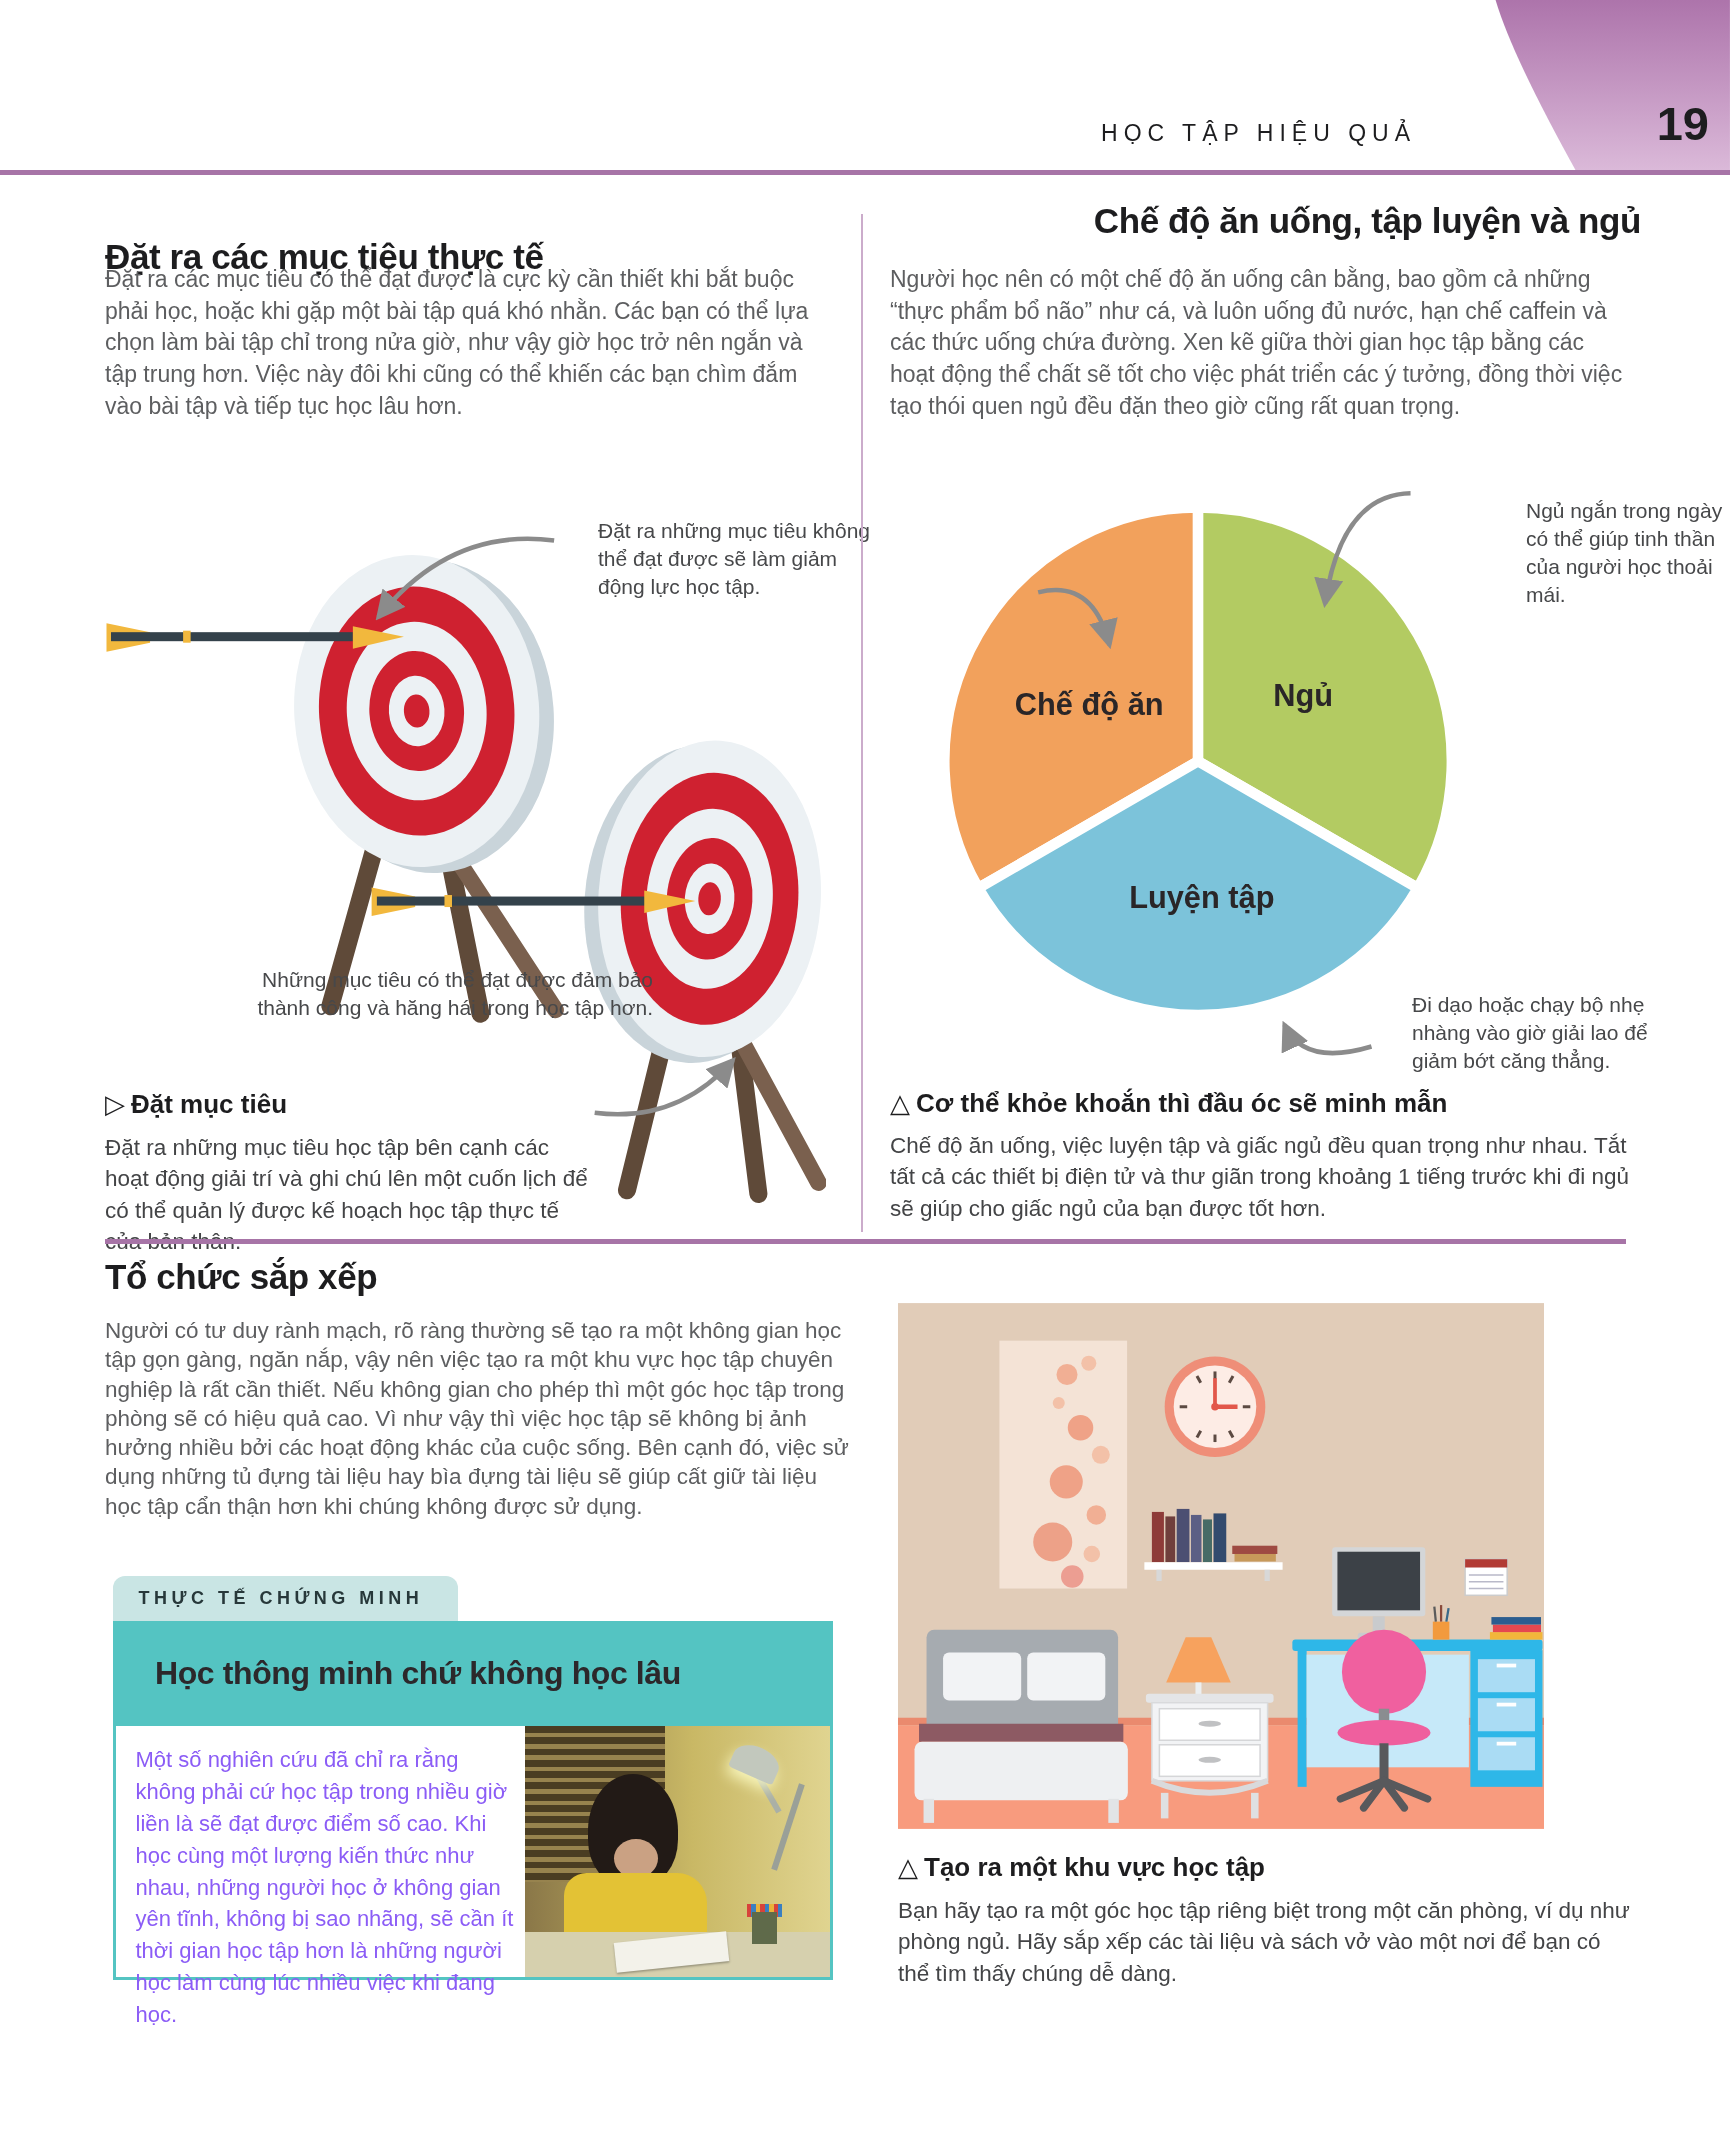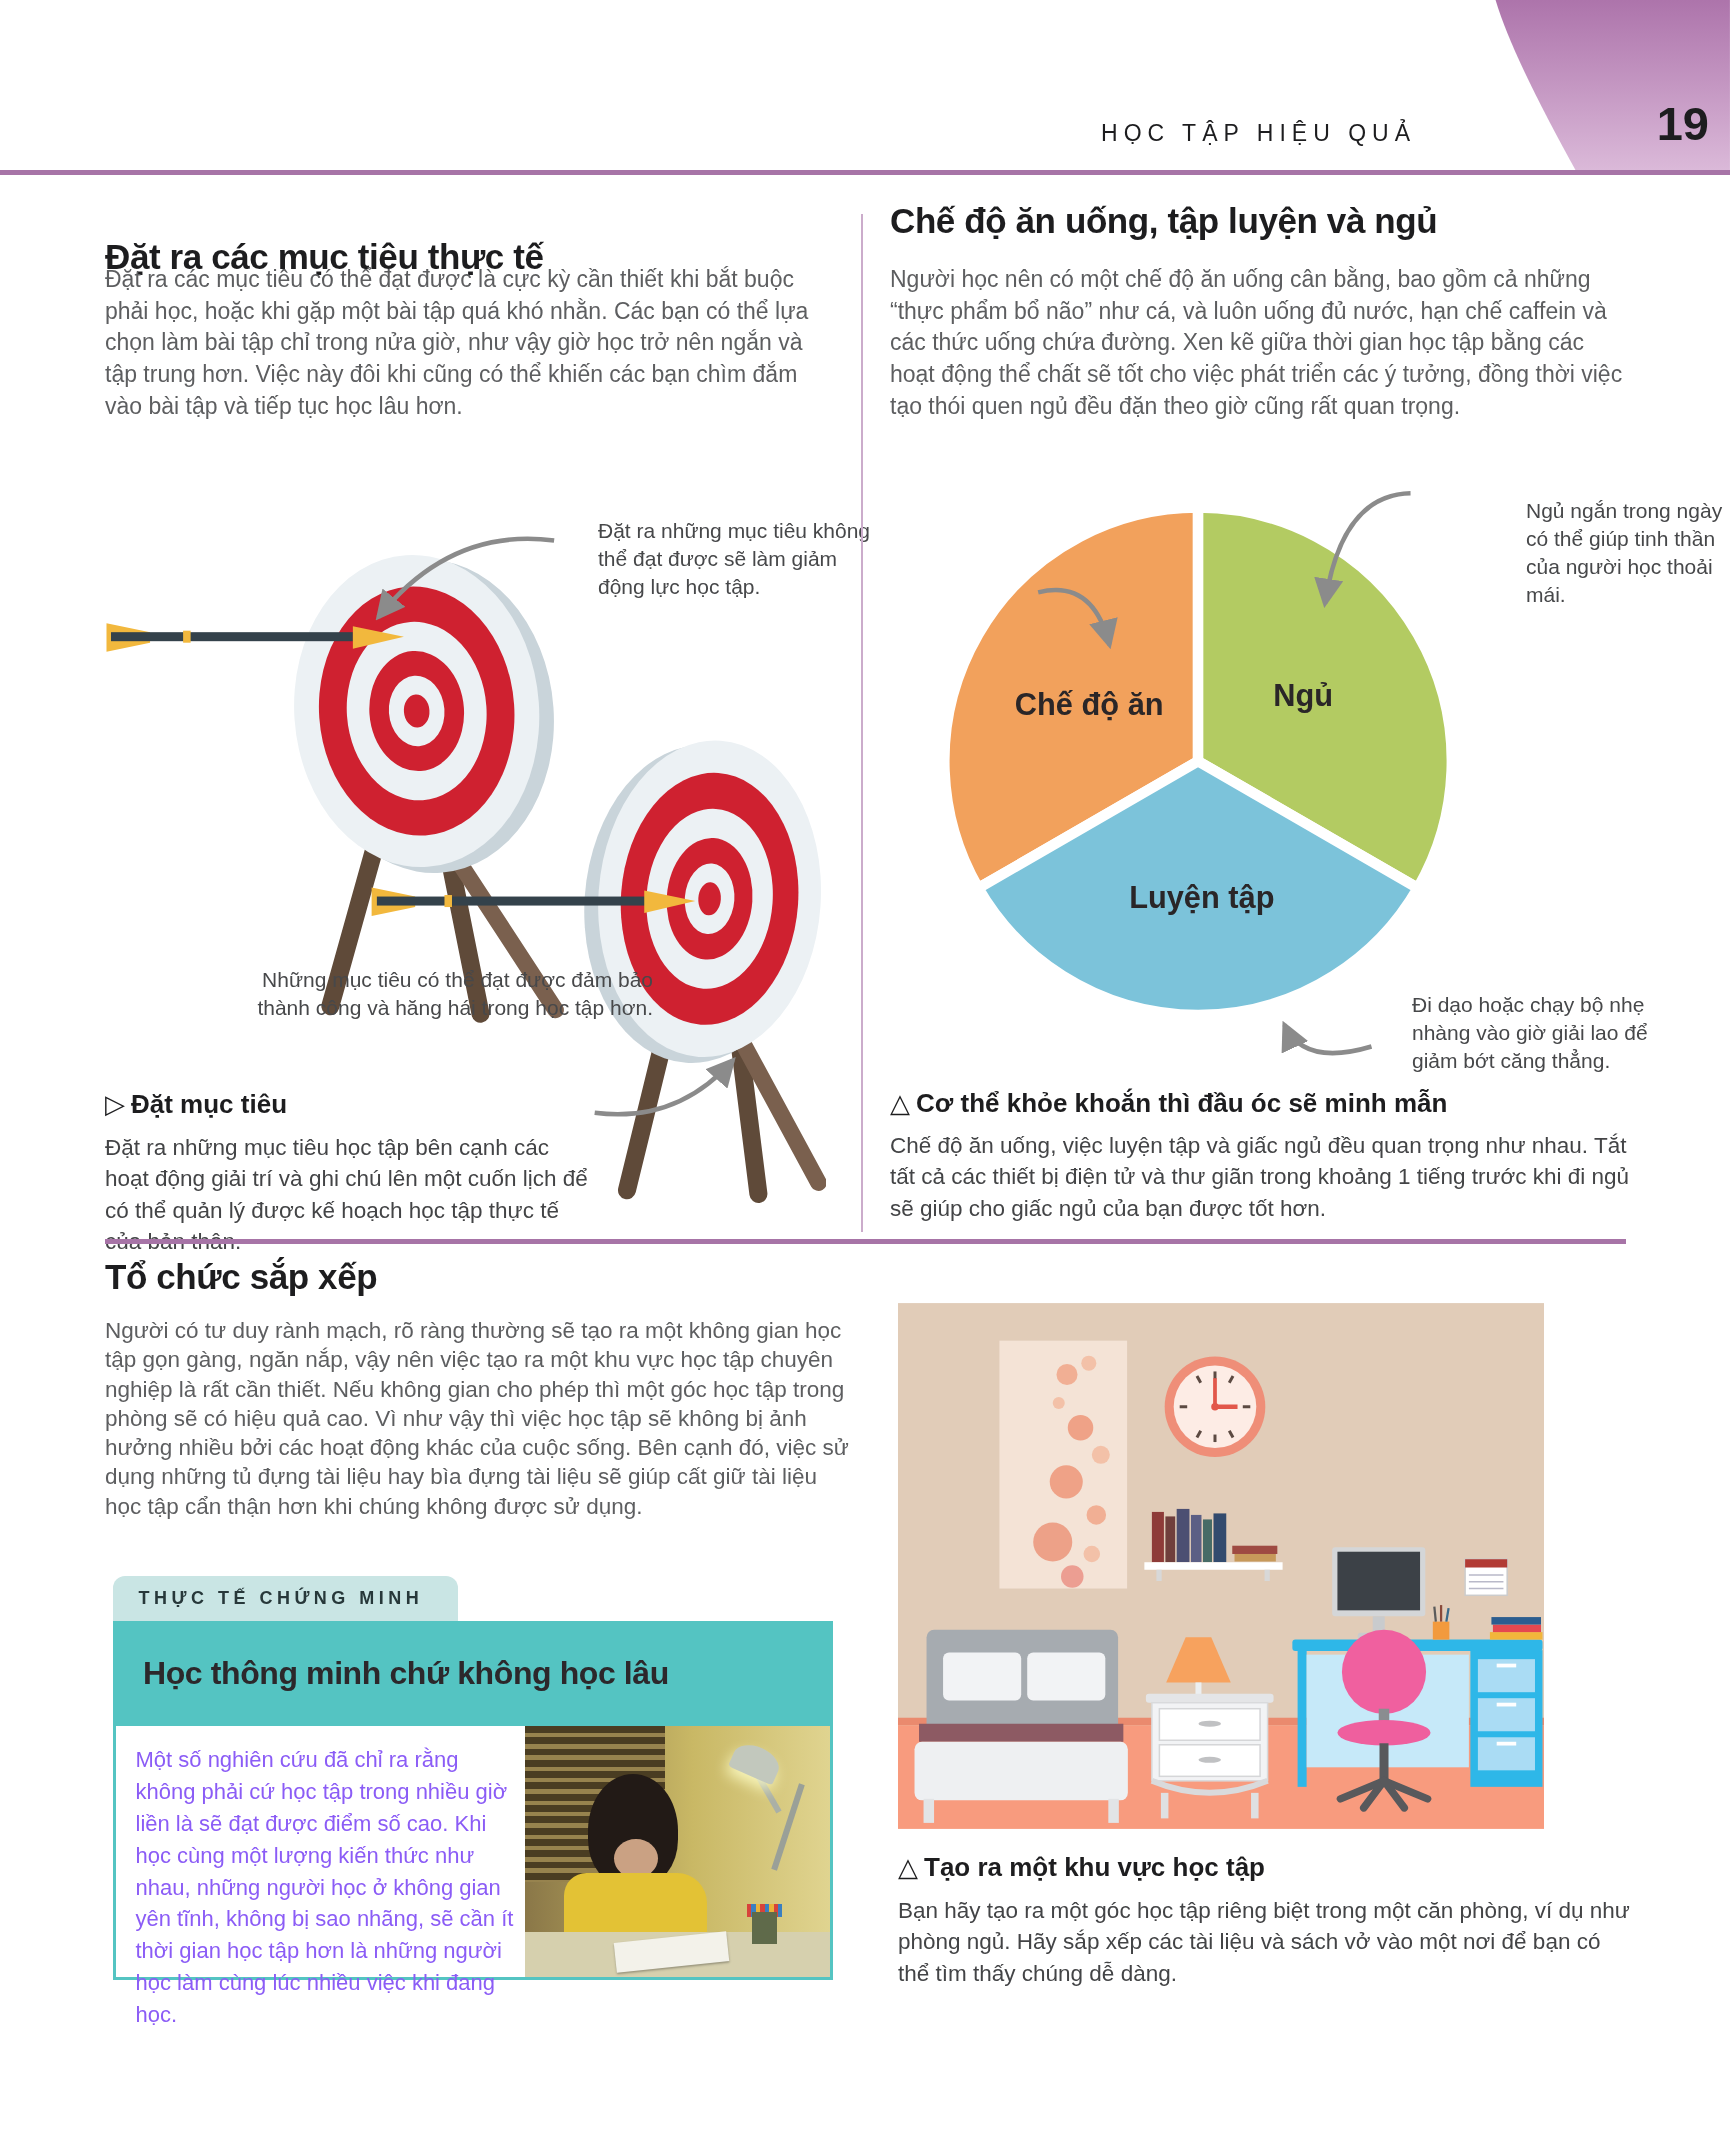--- a/index.html
+++ b/index.html
@@ -19,21 +19,21 @@
   .cap-title{font-size:26px;font-weight:700;color:#1d1d1f;}
   .cap-title .marker{font-weight:400;margin-right:6px;}
   .cap-body{font-size:22.5px;line-height:1.4;color:#434446;margin-top:7.5px;}
   #col-divider{position:absolute;left:861px;top:214px;width:2.3px;height:1018px;background:#cbaccb;}
   #mid-rule{position:absolute;left:105px;top:1239px;width:1521px;height:4.5px;background:#a774a7;}
   
   #ev-tab{position:absolute;left:113px;top:1576px;height:45px;background:#c9e5e4;
         border-radius:12px 12px 0 0;display:flex;align-items:center;padding:0 35px 0 25.5px;
         font-size:18px;font-weight:700;letter-spacing:4.5px;color:#27383a;}
   #ev-head{position:absolute;left:113px;top:1621px;width:720px;height:105px;background:#54c4c2;
-        display:flex;align-items:center;padding-left:30px;box-sizing:border-box;}
+        display:flex;align-items:center;padding-left:42px;box-sizing:border-box;}
   #ev-head .t{font-size:32px;font-weight:700;color:#2c282b;letter-spacing:-0.4px;}
   #ev-body{position:absolute;left:113px;top:1726px;width:720px;height:254px;background:#fff;
         border:3px solid #54c4c2;border-top:none;box-sizing:border-box;display:flex;}
   #ev-text{width:409px;padding:18px 7.5px 0 19.5px;box-sizing:border-box;
         font-size:22px;line-height:1.45;color:#8b5cf6;}
   #ev-photo{position:relative;flex:1;margin:0;overflow:hidden;background:linear-gradient(90deg,#8a7748 0%,#c9b865 55%,#e0d490 100%);}
   .blinds{position:absolute;left:0;top:0;width:46%;height:62%;
         background:repeating-linear-gradient(180deg,#4a3d22 0 6.8px,#97834e 6.8px 11.3px);}
   .lampArm1{position:absolute;right:39px;top:56px;width:6px;height:90px;background:#9aa098;transform:rotate(18deg);}
   .lampArm2{position:absolute;right:63px;top:30px;width:6px;height:60px;background:#aab0a6;transform:rotate(-30deg);}
@@ -132,21 +132,21 @@
   <div class="abs ann" style="left:562px;top:517px;width:276px;margin-left:36px;">Đặt ra những mục tiêu không thể đạt được sẽ làm giảm động lực học tập.</div>
   <div class="abs ann" style="left:210px;top:966px;width:443px;text-align:right;">Những mục tiêu có thể đạt được đảm bảo thành công và hăng hái trong học tập hơn.</div>
 
   <div class="abs cap-title" style="left:105px;top:1089px;">
     <span class="marker">▷</span><span>Đặt mục tiêu</span>
   </div>
   <div class="abs cap-body" style="left:105px;top:1124px;width:488px;">Đặt ra những mục tiêu học tập bên cạnh các hoạt động giải trí và ghi chú lên một cuốn lịch để có thể quản lý được kế hoạch học tập thực tế của bản thân.</div>
 
   <div id="col-divider"></div>
 
-  <div class="abs h2" style="left:890px;top:201px;width:751px;">Chế độ ăn uống, tập luyện và ngủ</div>
+  <div class="abs h2" style="left:890px;top:201px;width:751px;text-align:right;">Chế độ ăn uống, tập luyện và ngủ</div>
   <div class="abs body-p" style="left:890px;top:264px;width:740px;">Người học nên có một chế độ ăn uống cân bằng, bao gồm cả những “thực phẩm bổ não” như cá, và luôn uống đủ nước, hạn chế caffein và các thức uống chứa đường. Xen kẽ giữa thời gian học tập bằng các hoạt động thể chất sẽ tốt cho việc phát triển các ý tưởng, đồng thời việc tạo thói quen ngủ đều đặn theo giờ cũng rất quan trọng.</div>
 
   <svg id="pie-svg" class="abs" style="left:864px;top:466px;" width="762" height="601" viewBox="0 0 1015 800">
     <defs>
       <marker id="ah2" viewBox="0 0 10 10" refX="8.5" refY="5" markerWidth="6.5" markerHeight="6.5" orient="auto">
         <path d="M0,0 L10,5 L0,10 z" fill="#8b8b8b"></path>
       </marker>
     </defs>
     <g id="pie-wedges">
         <path d="M445,393 L445,55 A338,338 0 0 0 152.28341352085977,562 Z" fill="#f2a15c" stroke="#ffffff" stroke-width="14" stroke-linejoin="round"></path>

